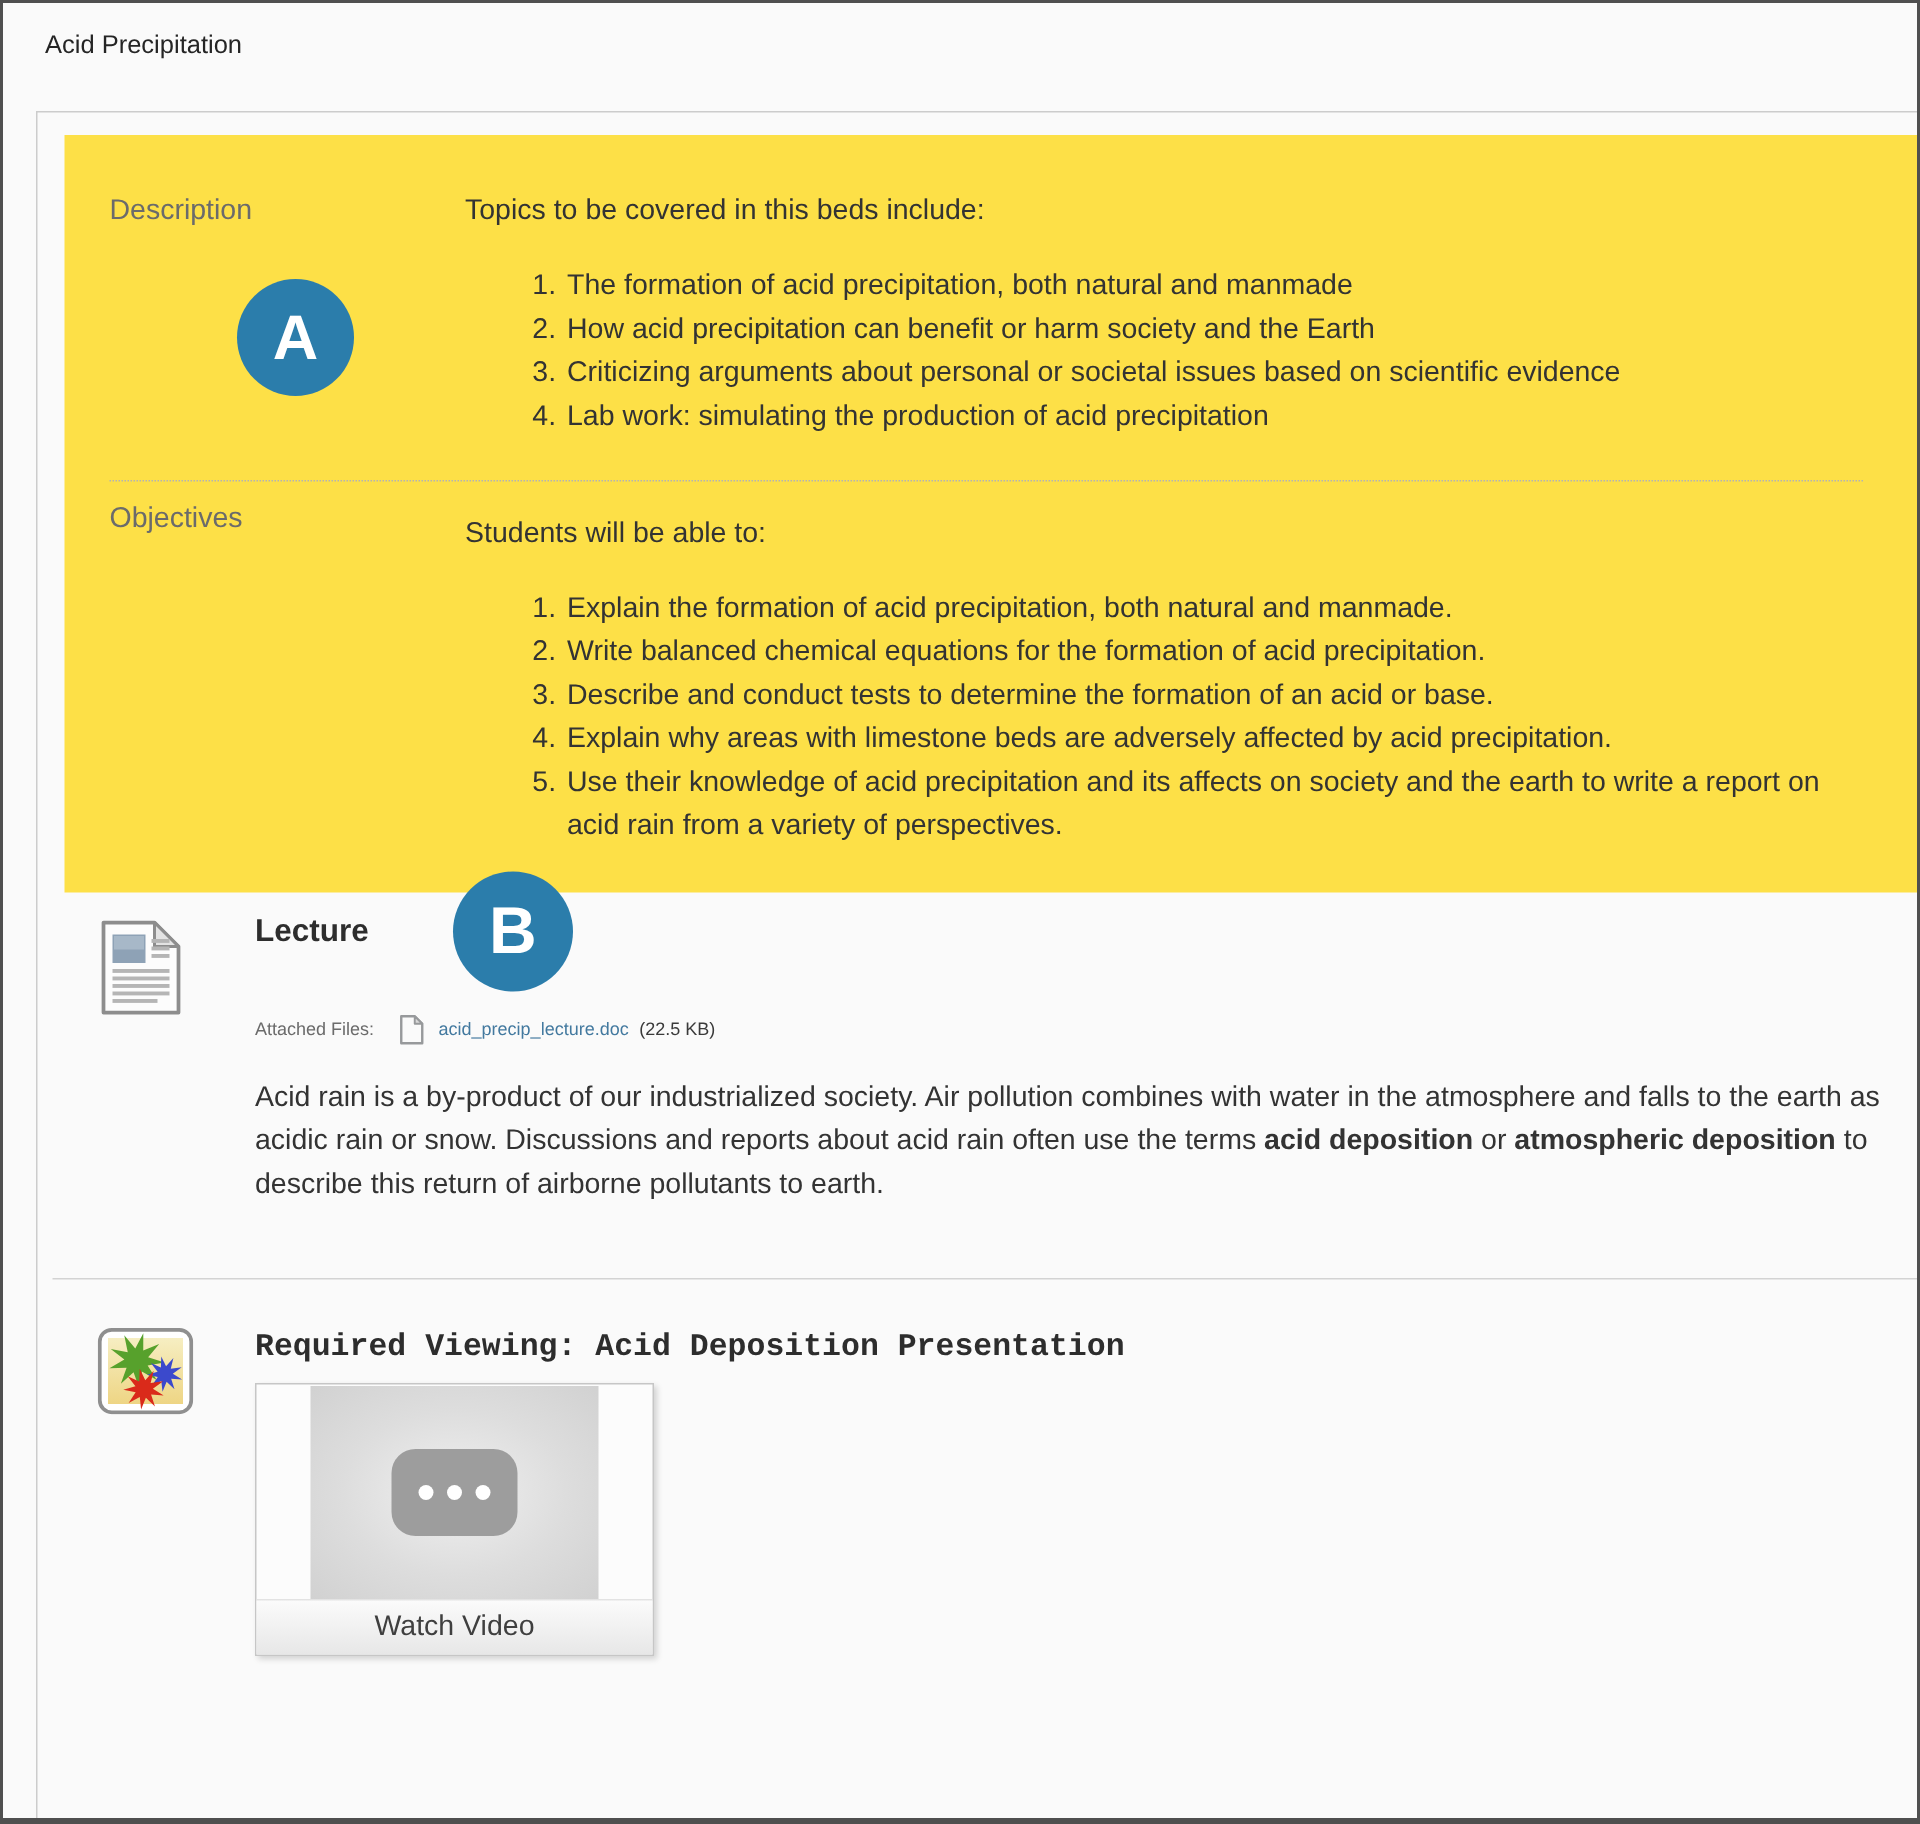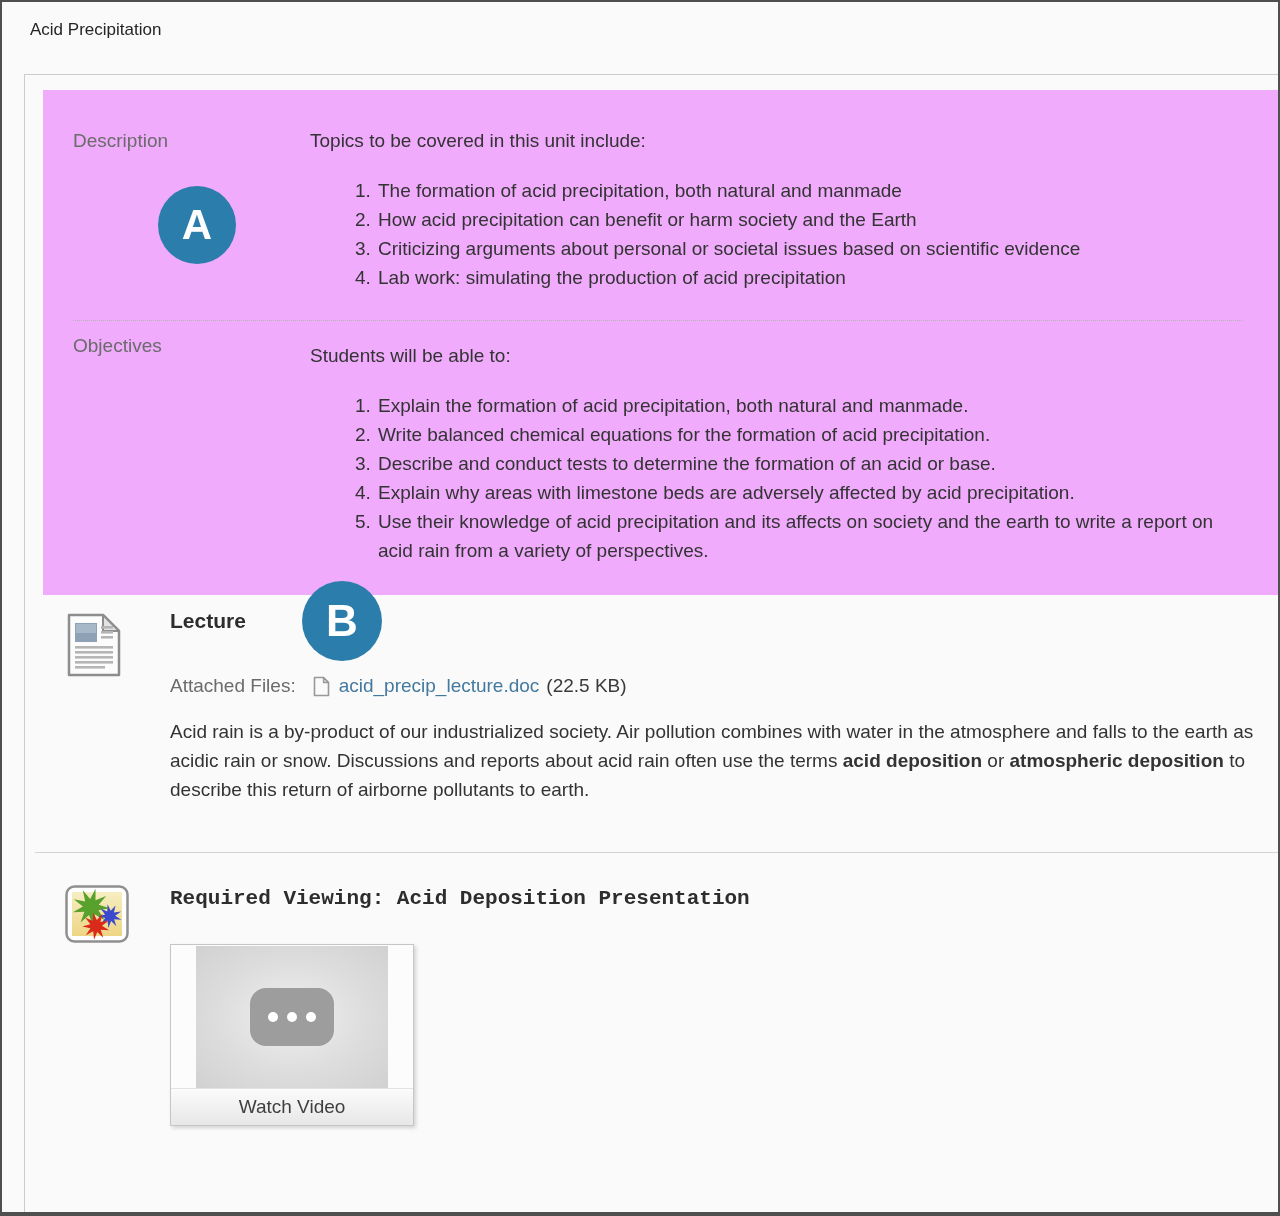--- a/index.html
+++ b/index.html
@@ -25,21 +25,21 @@
     margin-left: 22px; margin-top: 27px;
     border-left: 1px solid #cccccc;
     border-top: 1px solid #cccccc;
     flex: 1;
     color: #3a3a3a;
   }
 
   
   .panel {
     margin: 15px 0 0 18px;
-    background: #f0abfc;
+    background: #fde047;
     padding: 38px 0 30px 0;
     font-size: 19px;
   }
   .panel-row { display: grid; grid-template-columns: 267px 1fr; }
   .label-cell { padding-left: 30px; color: #6b6b6b; font-size: 19px; line-height: 26px; }
   .content-cell { padding-right: 36px; color: #333333; line-height: 26px; }
 
   .badge {
     width: 78px; height: 78px; border-radius: 50%;
     background: #2b7dab; color: #ffffff;
@@ -59,40 +59,40 @@
   .row-obj .intro { margin-top: 10px; }
 
   
   .item-section { position: relative; padding-left: 145px; margin-top: 10px; }
   .item-icon-slot { position: absolute; left: 40px; top: 6px; }
 
   .item-heading-row { display: flex; align-items: flex-start; margin-top: 12px; }
   .item-title { font-size: 21px; font-weight: 700; color: #2d2d2d; line-height: 28px; }
   .badge-b { width: 80px; height: 80px; font-size: 44px; margin: -26px 0 0 56px; }
 
-  .attached-row { display: flex; align-items: center; margin-top: 12px; font-size: 19px; line-height: 26px; }
+  .attached-row { display: flex; align-items: center; margin-top: 12px; font-size: 12px; line-height: 26px; }
   .attached-label { color: #6b6b6b; }
   .attach-icon { margin: 0 9px 0 17px; display: inline-flex; }
   .file-link { color: #43799f; text-decoration: none; }
   .file-size { color: #3a3a3a; margin-left: 7px; }
 
   .body-text { font-size: 19px; line-height: 29px; color: #333333; max-width: 1085px; }
   .para-1 { margin-top: 18px; }
   .para-2 { margin-top: 20px; }
 
   .section-sep { border: 0; border-top: 1px solid #d3d3d3; margin: 48px 0 0 10px; }
 
   
   .rv-section { margin-top: 32px; }
   .rv-section .item-icon-slot { top: 0; }
   .rv-title { margin-top: 10px; font-family: Liberation Mono, monospace; }
 
   
   .video-card {
-    width: 244px; margin-top: 31px;
+    width: 266px; margin-top: 9px;
     background: #fcfcfc;
     border: 1px solid #c6c6c6;
     box-shadow: 2px 2px 4px rgba(0,0,0,0.16);
     cursor: pointer;
   }
   .video-thumb {
     width: 192px; height: 142px; margin: 1px auto 0;
     background: radial-gradient(ellipse at center, #f0f0f0 0%, #ddDDdd 55%, #d1d1d1 100%);
     display: flex; align-items: center; justify-content: center;
   }
@@ -119,21 +119,21 @@
   <div class="content-box">
 
     <div class="panel">
 
       <div class="panel-row row-desc">
         <div class="label-cell">
           <div>Description</div>
           <div class="badge badge-a">A</div>
         </div>
         <div class="content-cell">
-          <p class="intro">Topics to be covered in this unit include:</p>
+          <p class="intro">Topics to be covered in this beds include:</p>
           <ol class="num-list">
             <li>The formation of acid precipitation, both natural and manmade</li>
             <li>How acid precipitation can benefit or harm society and the Earth</li>
             <li>Criticizing arguments about personal or societal issues based on scientific evidence</li>
             <li>Lab work: simulating the production of acid precipitation</li>
           </ol>
         </div>
       </div>
 
       <div class="dotted-sep"></div>

